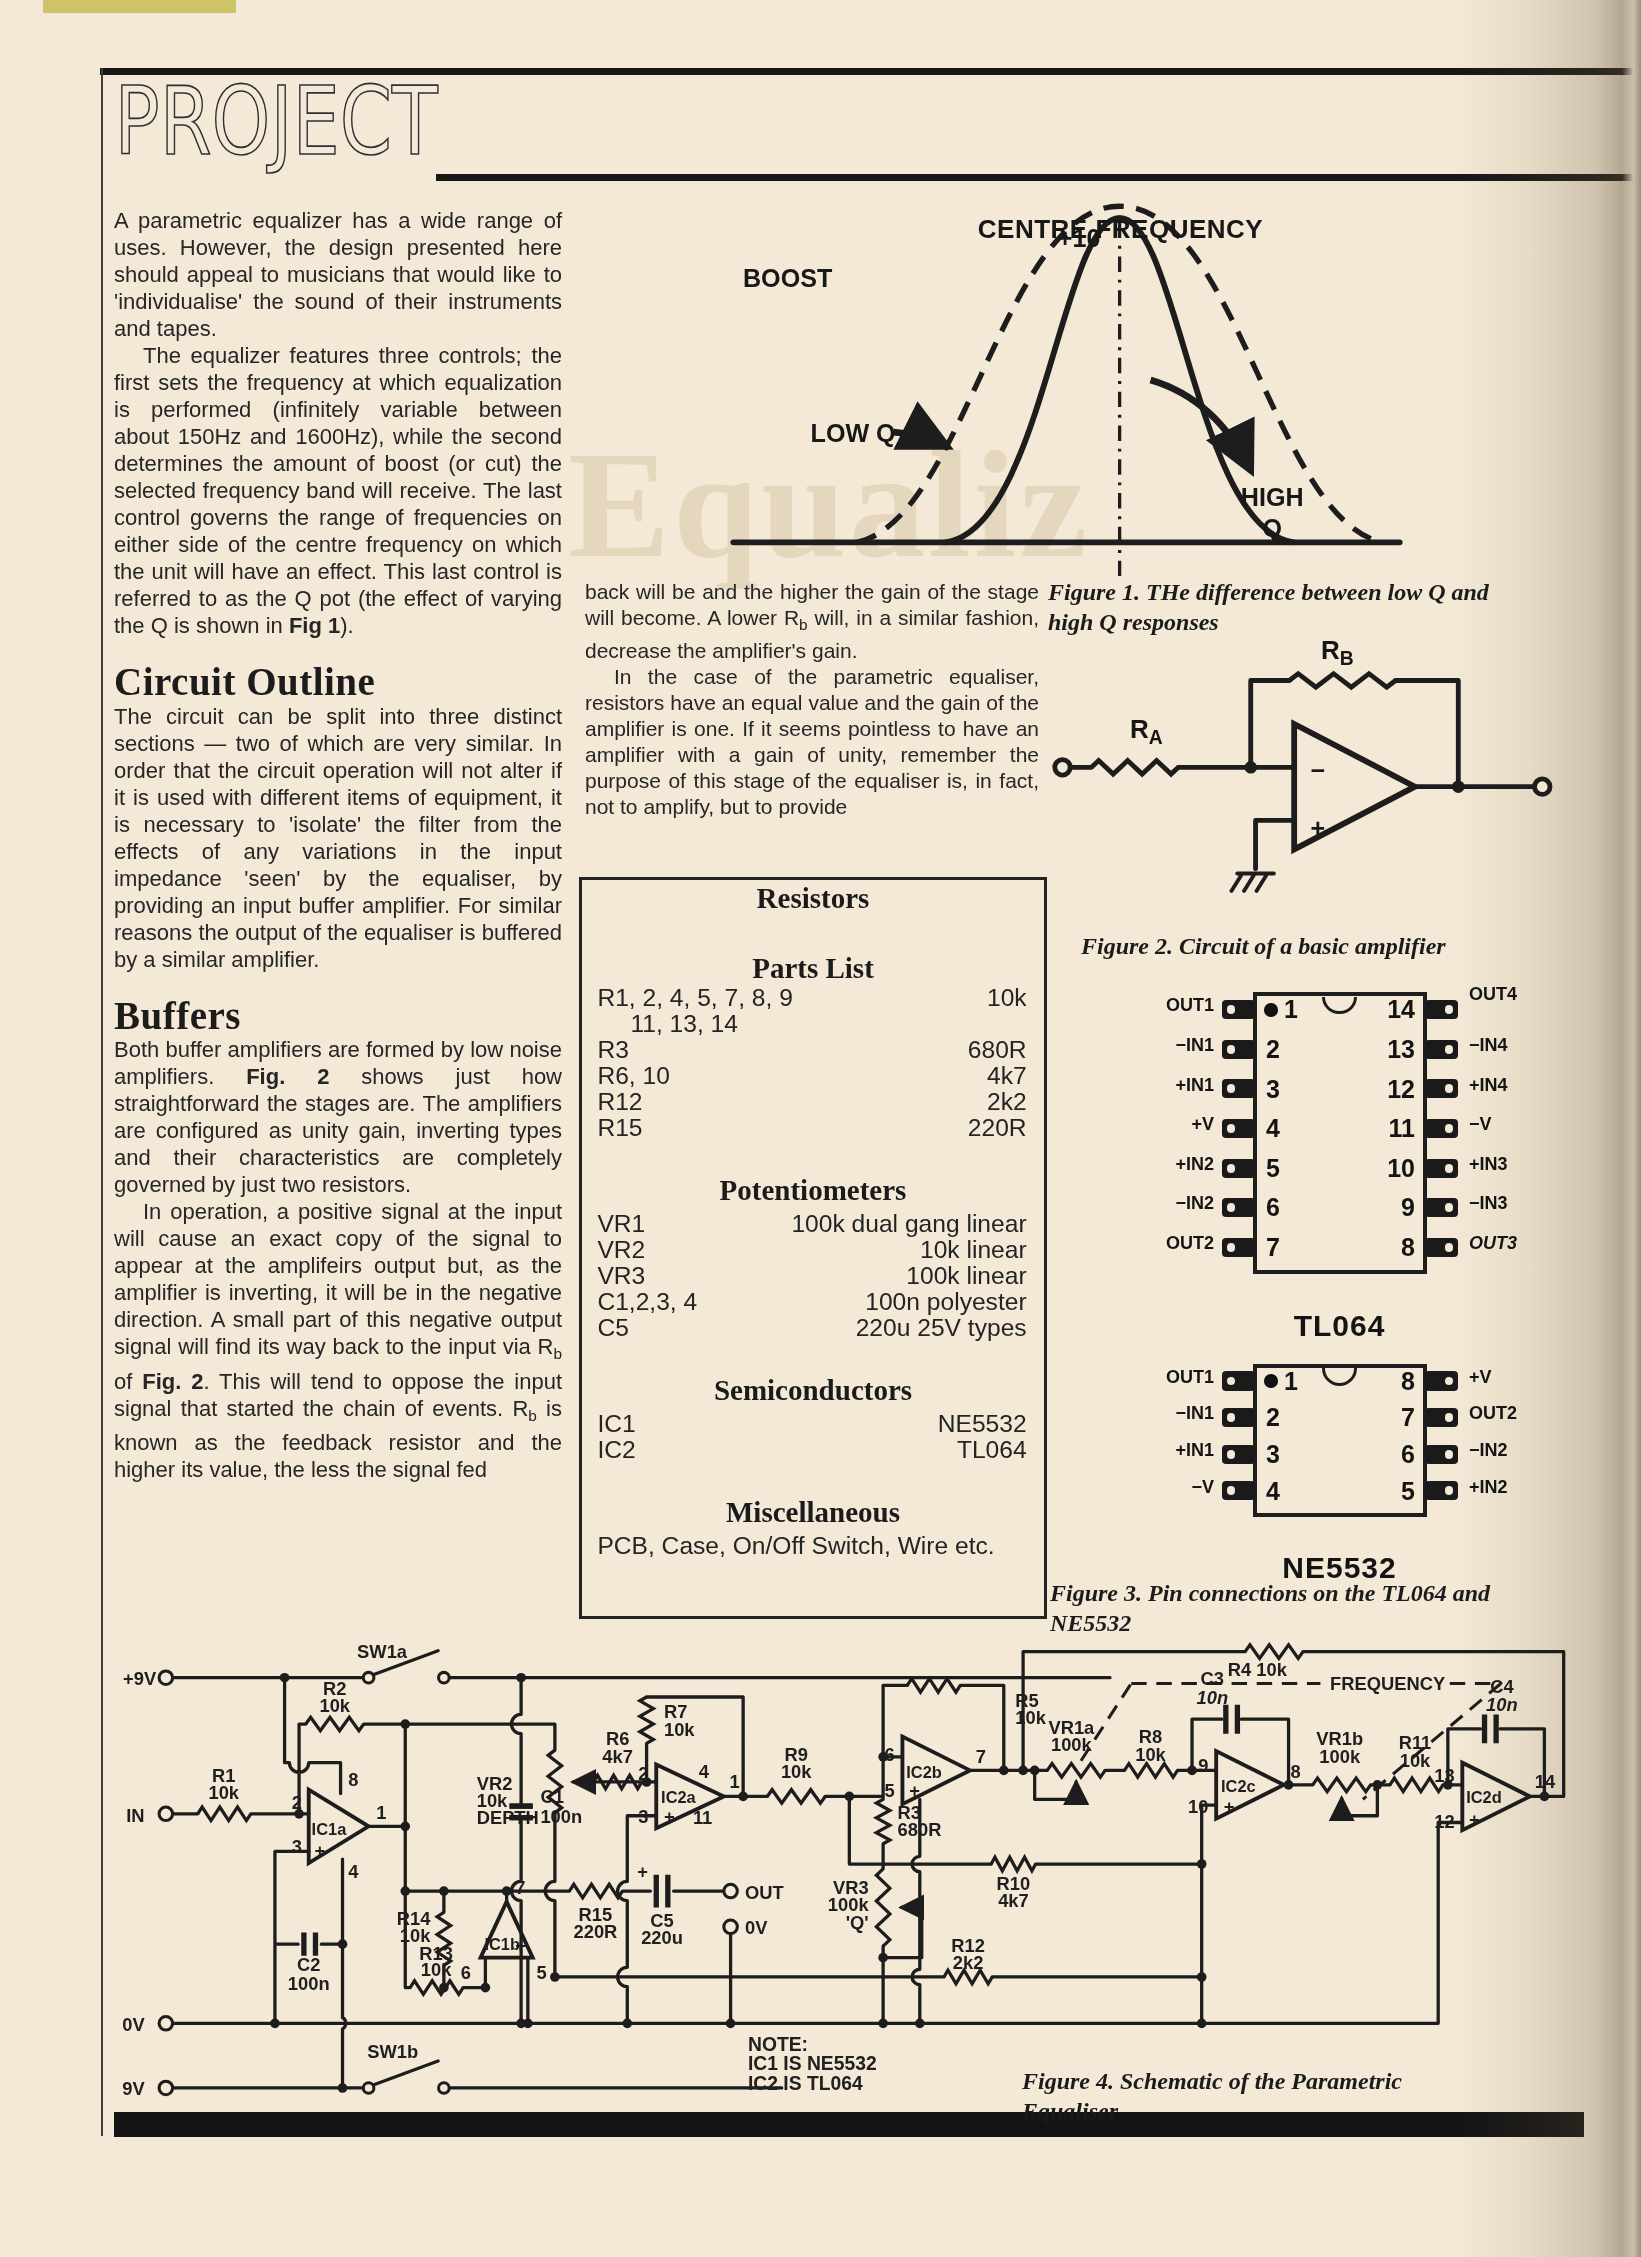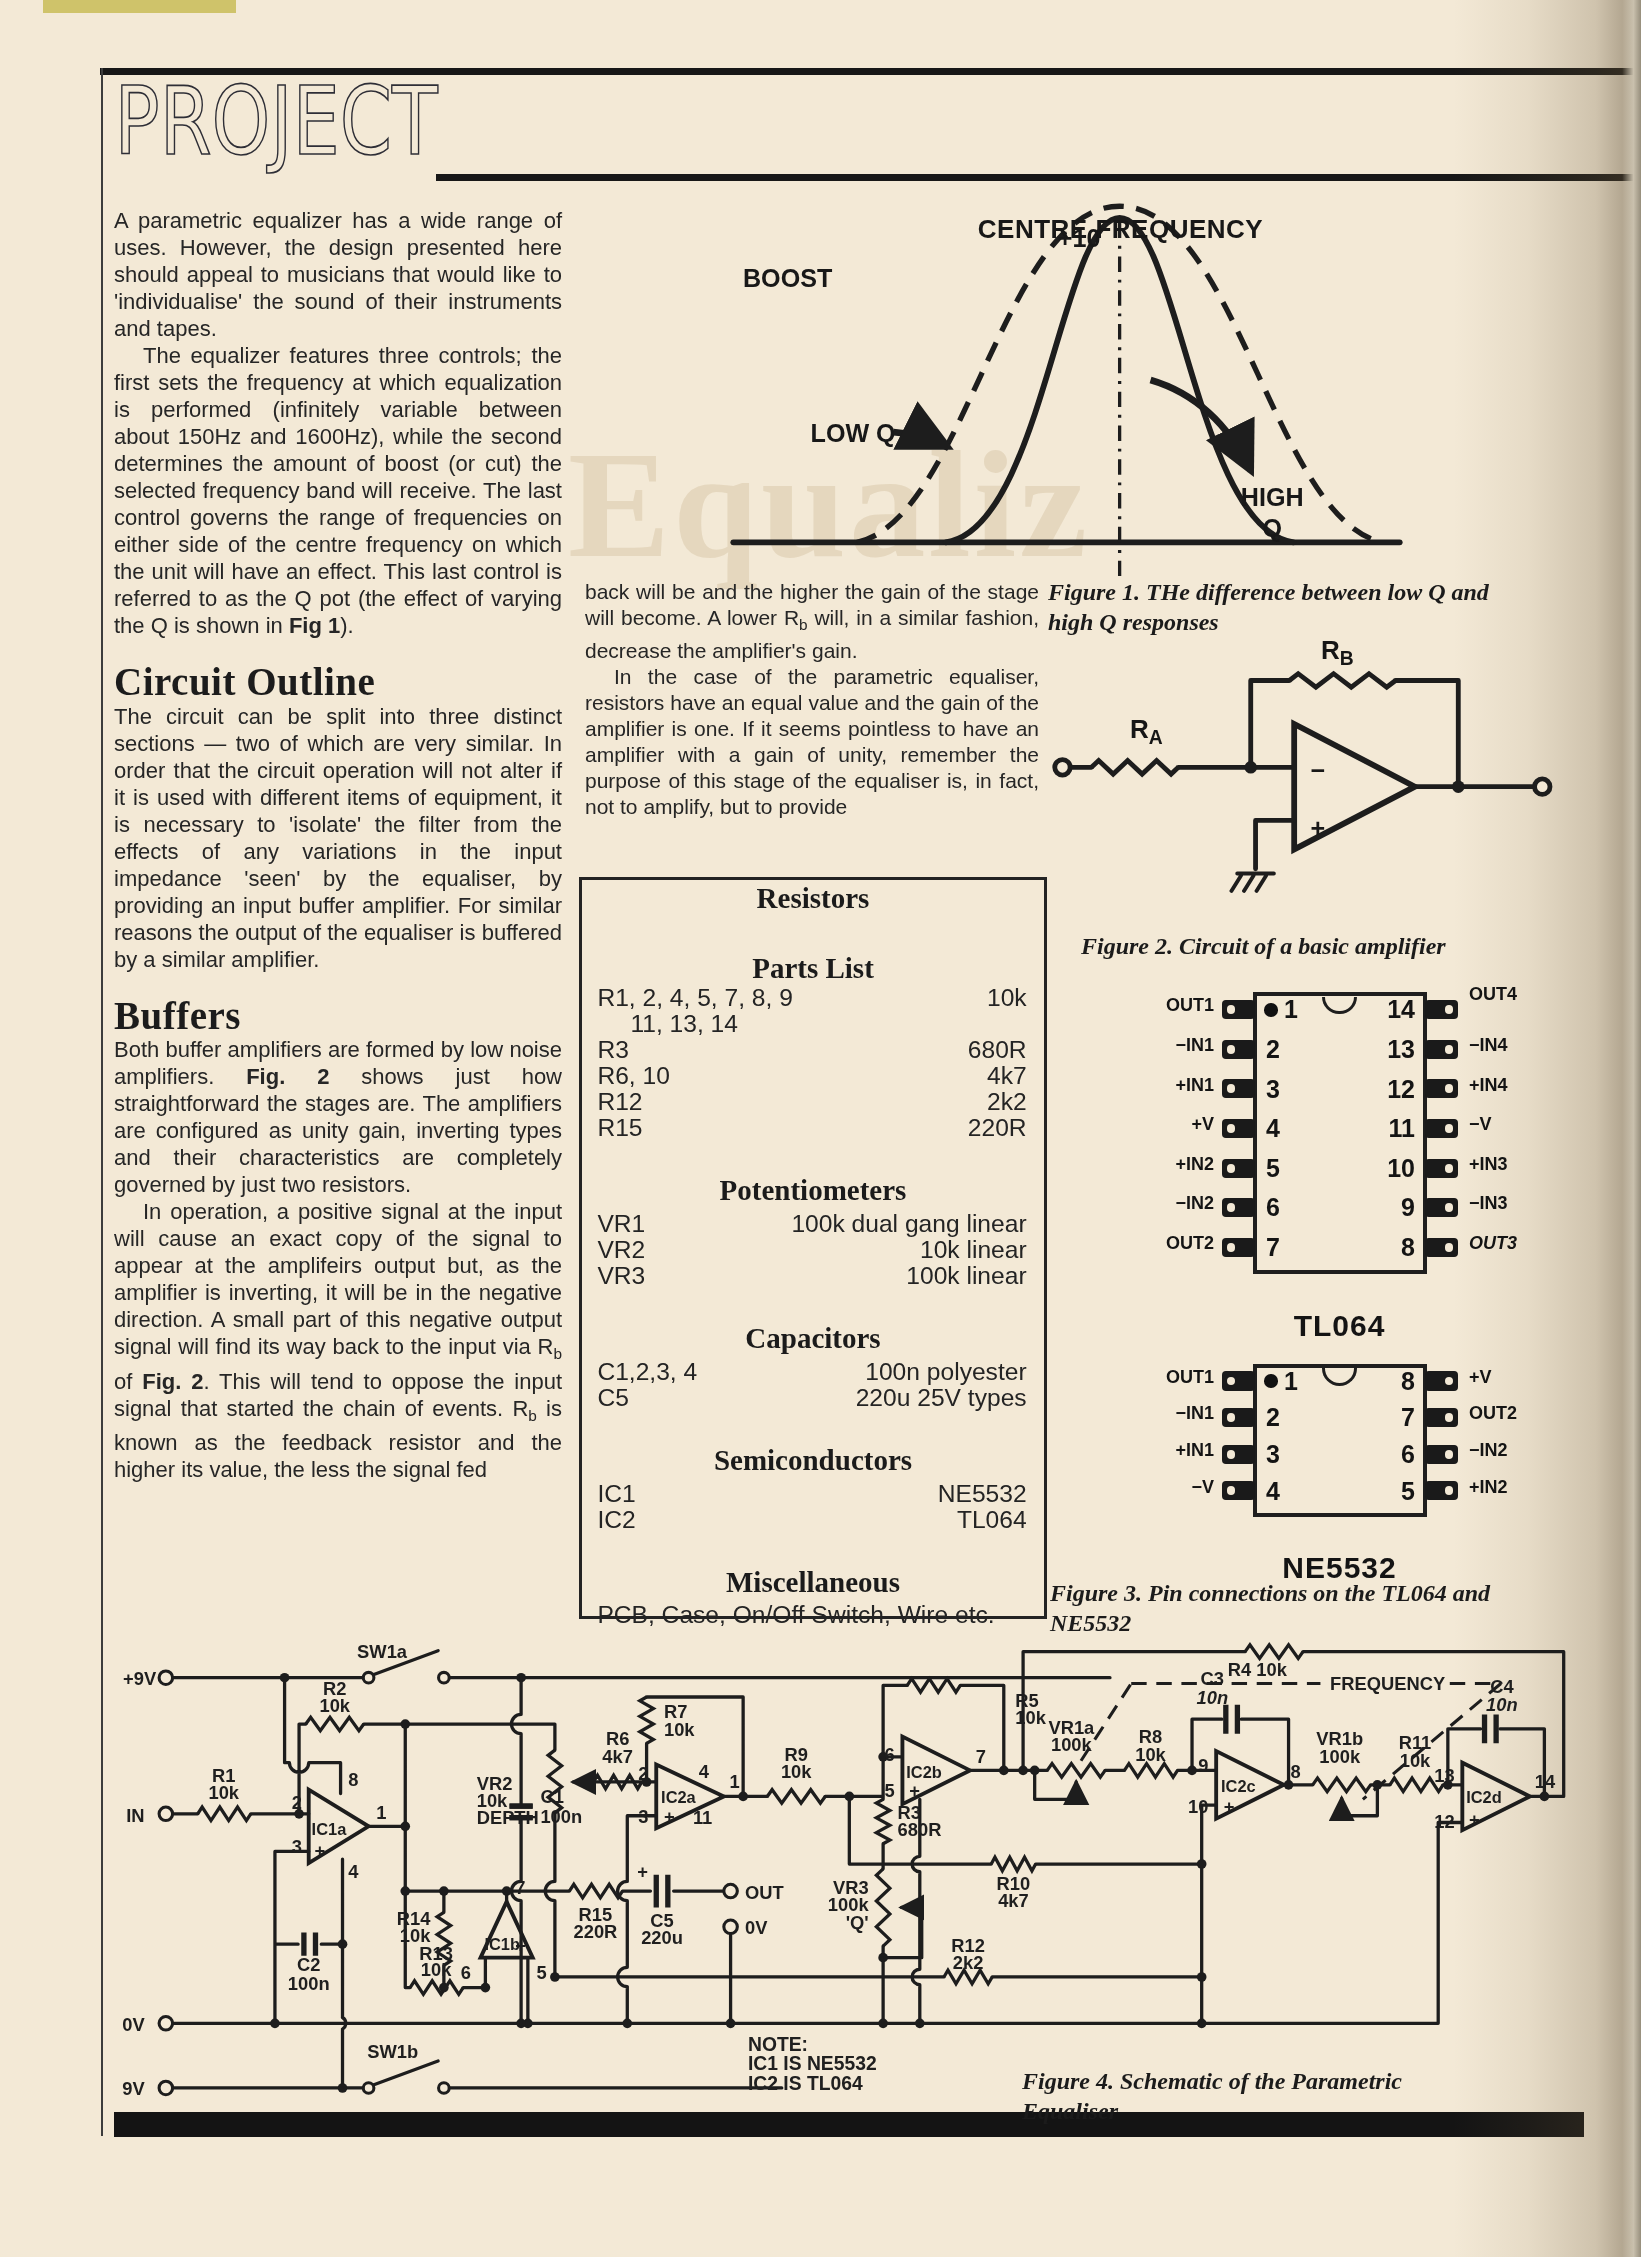--- a/index.html
+++ b/index.html
@@ -179,21 +179,20 @@
         <span>100k dual gang linear</span>
       </div>
       <div class="pl-row">
         <span>VR2</span>
         <span>10k linear</span>
       </div>
       <div class="pl-row">
         <span>VR3</span>
         <span>100k linear</span>
       </div>
-      <div class="pl-title" style="margin-top: 33px; margin-bottom: 3.9px;">Capacitors</div>
       <div class="pl-row">
         <span>C1,2,3, 4</span>
         <span>100n polyester</span>
       </div>
       <div class="pl-row">
         <span>C5</span>
         <span>220u 25V types</span>
       </div>
       <div class="pl-title" style="margin-top: 33px; margin-bottom: 3.9px;">Semiconductors</div>
       <div class="pl-row">

